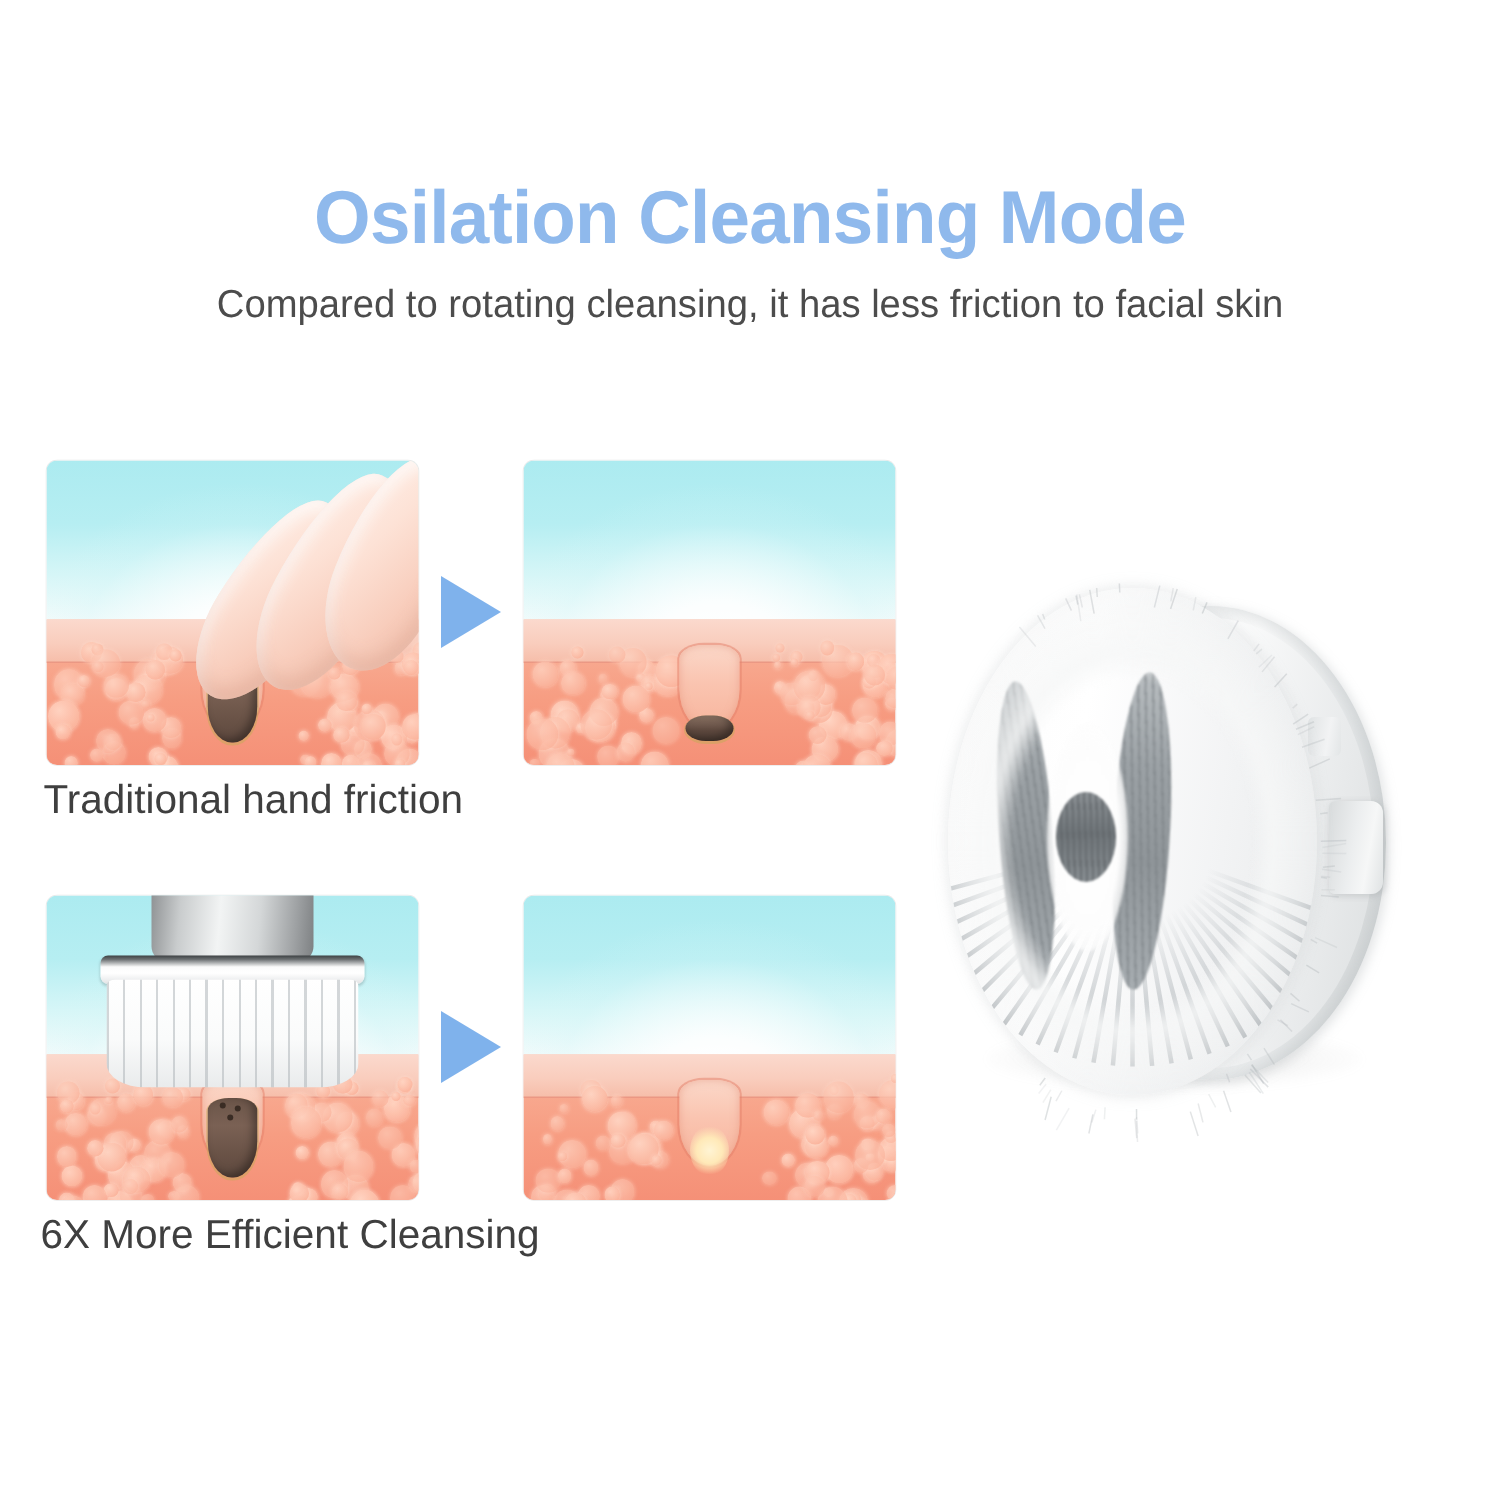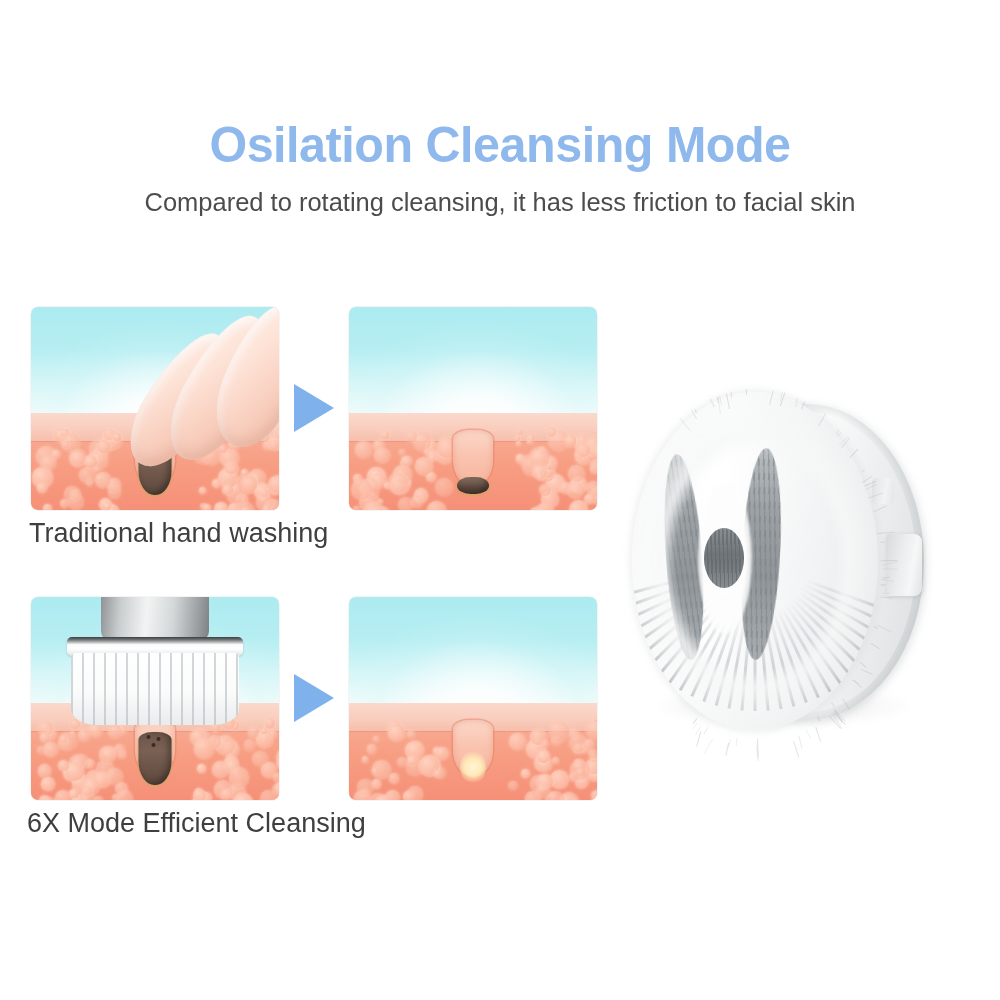--- a/index.html
+++ b/index.html
@@ -475,21 +475,21 @@
         </div>
     </div>
     <div class="pore-wrap">
       <div class="pore">
         <div class="pore-cav"></div>
         <div class="plug small"></div>
       </div>
     </div>
   </div>
 
-  <div class="caption c1">Traditional hand washing</div>
+  <div class="caption c1">Traditional hand friction</div>
 
   <div class="panel p-bl">
     <div class="sky"></div>
     <div class="skin">
       <div class="epi"></div>
       <div class="epi-line" style="top:29%"></div>
       <div class="cells" id="cells-bl">
           <span style="left: 72.7435%; top: 20.9543%; width: 8.69753px; height: 8.69753px; opacity: 0.83;"></span>
           <span style="left: 11.0747%; top: 36.4086%; width: 11.9581px; height: 11.9581px; opacity: 0.57;"></span>
           <span style="left: 90.6134%; top: 27.9496%; width: 17.7378px; height: 17.7378px; opacity: 0.93;"></span>
@@ -681,21 +681,21 @@
         </div>
     </div>
     <div class="pore-wrap">
       <div class="pore">
         <div class="pore-cav"></div>
         <div class="clean-glow"></div>
       </div>
     </div>
   </div>
 
-  <div class="caption c2">6X Mode Efficient Cleansing</div>
+  <div class="caption c2">6X More Efficient Cleansing</div>
 
   <div class="product">
     <div class="prod-shadow"></div>
     <div class="housing"></div>
     <div class="housing-rim"></div>
     <div class="side-nub"></div>
     <div class="side-tab"></div>
     <div class="bristle-disc"></div>
     <div class="striations" id="strias">
         <i style="transform: rotate(-70deg) translateX(-50%);"></i>

